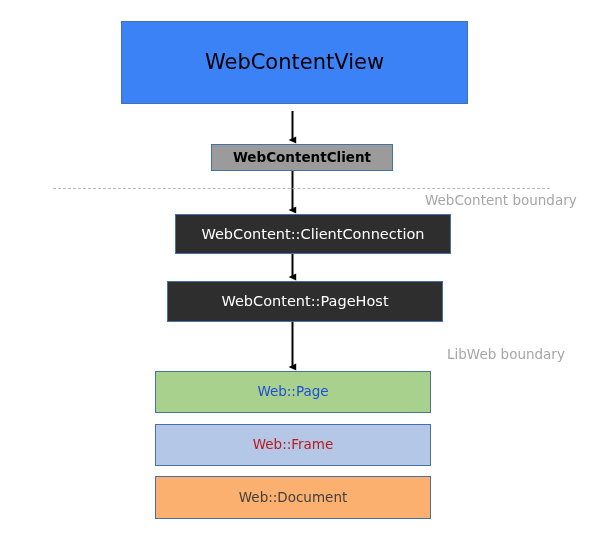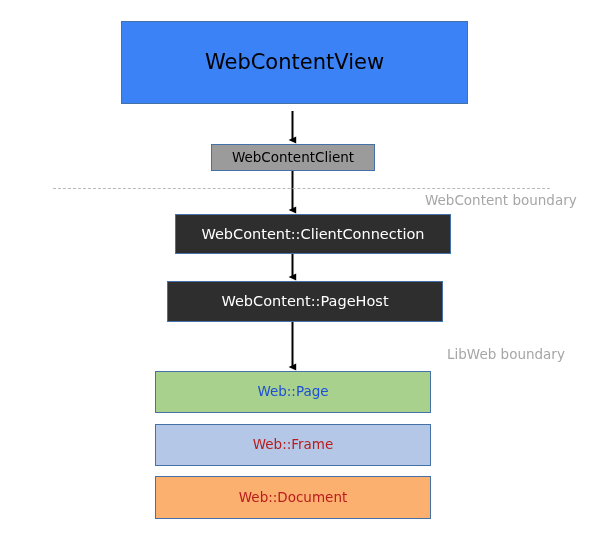--- a/index.html
+++ b/index.html
@@ -38,25 +38,26 @@
     width: 347px;
     height: 83px;
     background: #3b82f6;
     color: #000000;
     font-size: 21px;
   }
 
   .node-webcontentclient {
     left: 211px;
     top: 144px;
-    width: 164px;
+    width: 182px;
     height: 27px;
     background: #9b9b9b;
     color: #000000;
     font-size: 13.5px;
+    font-weight: bold;
   }
 
   .node-dark {
     background: #2e2e2e;
     color: #ffffff;
     font-size: 14.5px;
   }
 
   .node-clientconnection {
     left: 155px;
@@ -92,21 +93,21 @@
     color: #b91c1c;
     font-size: 13.5px;
   }
 
   .node-document {
     left: 155px;
     top: 476px;
     width: 276px;
     height: 43px;
     background: #fcb070;
-    color: #b91c1c;
+    color: #404040;
     font-size: 13.5px;
   }
 
   
   #connectors {
     position: absolute;
     left: 0;
     top: 0;
     width: 603px;
     height: 546px;

